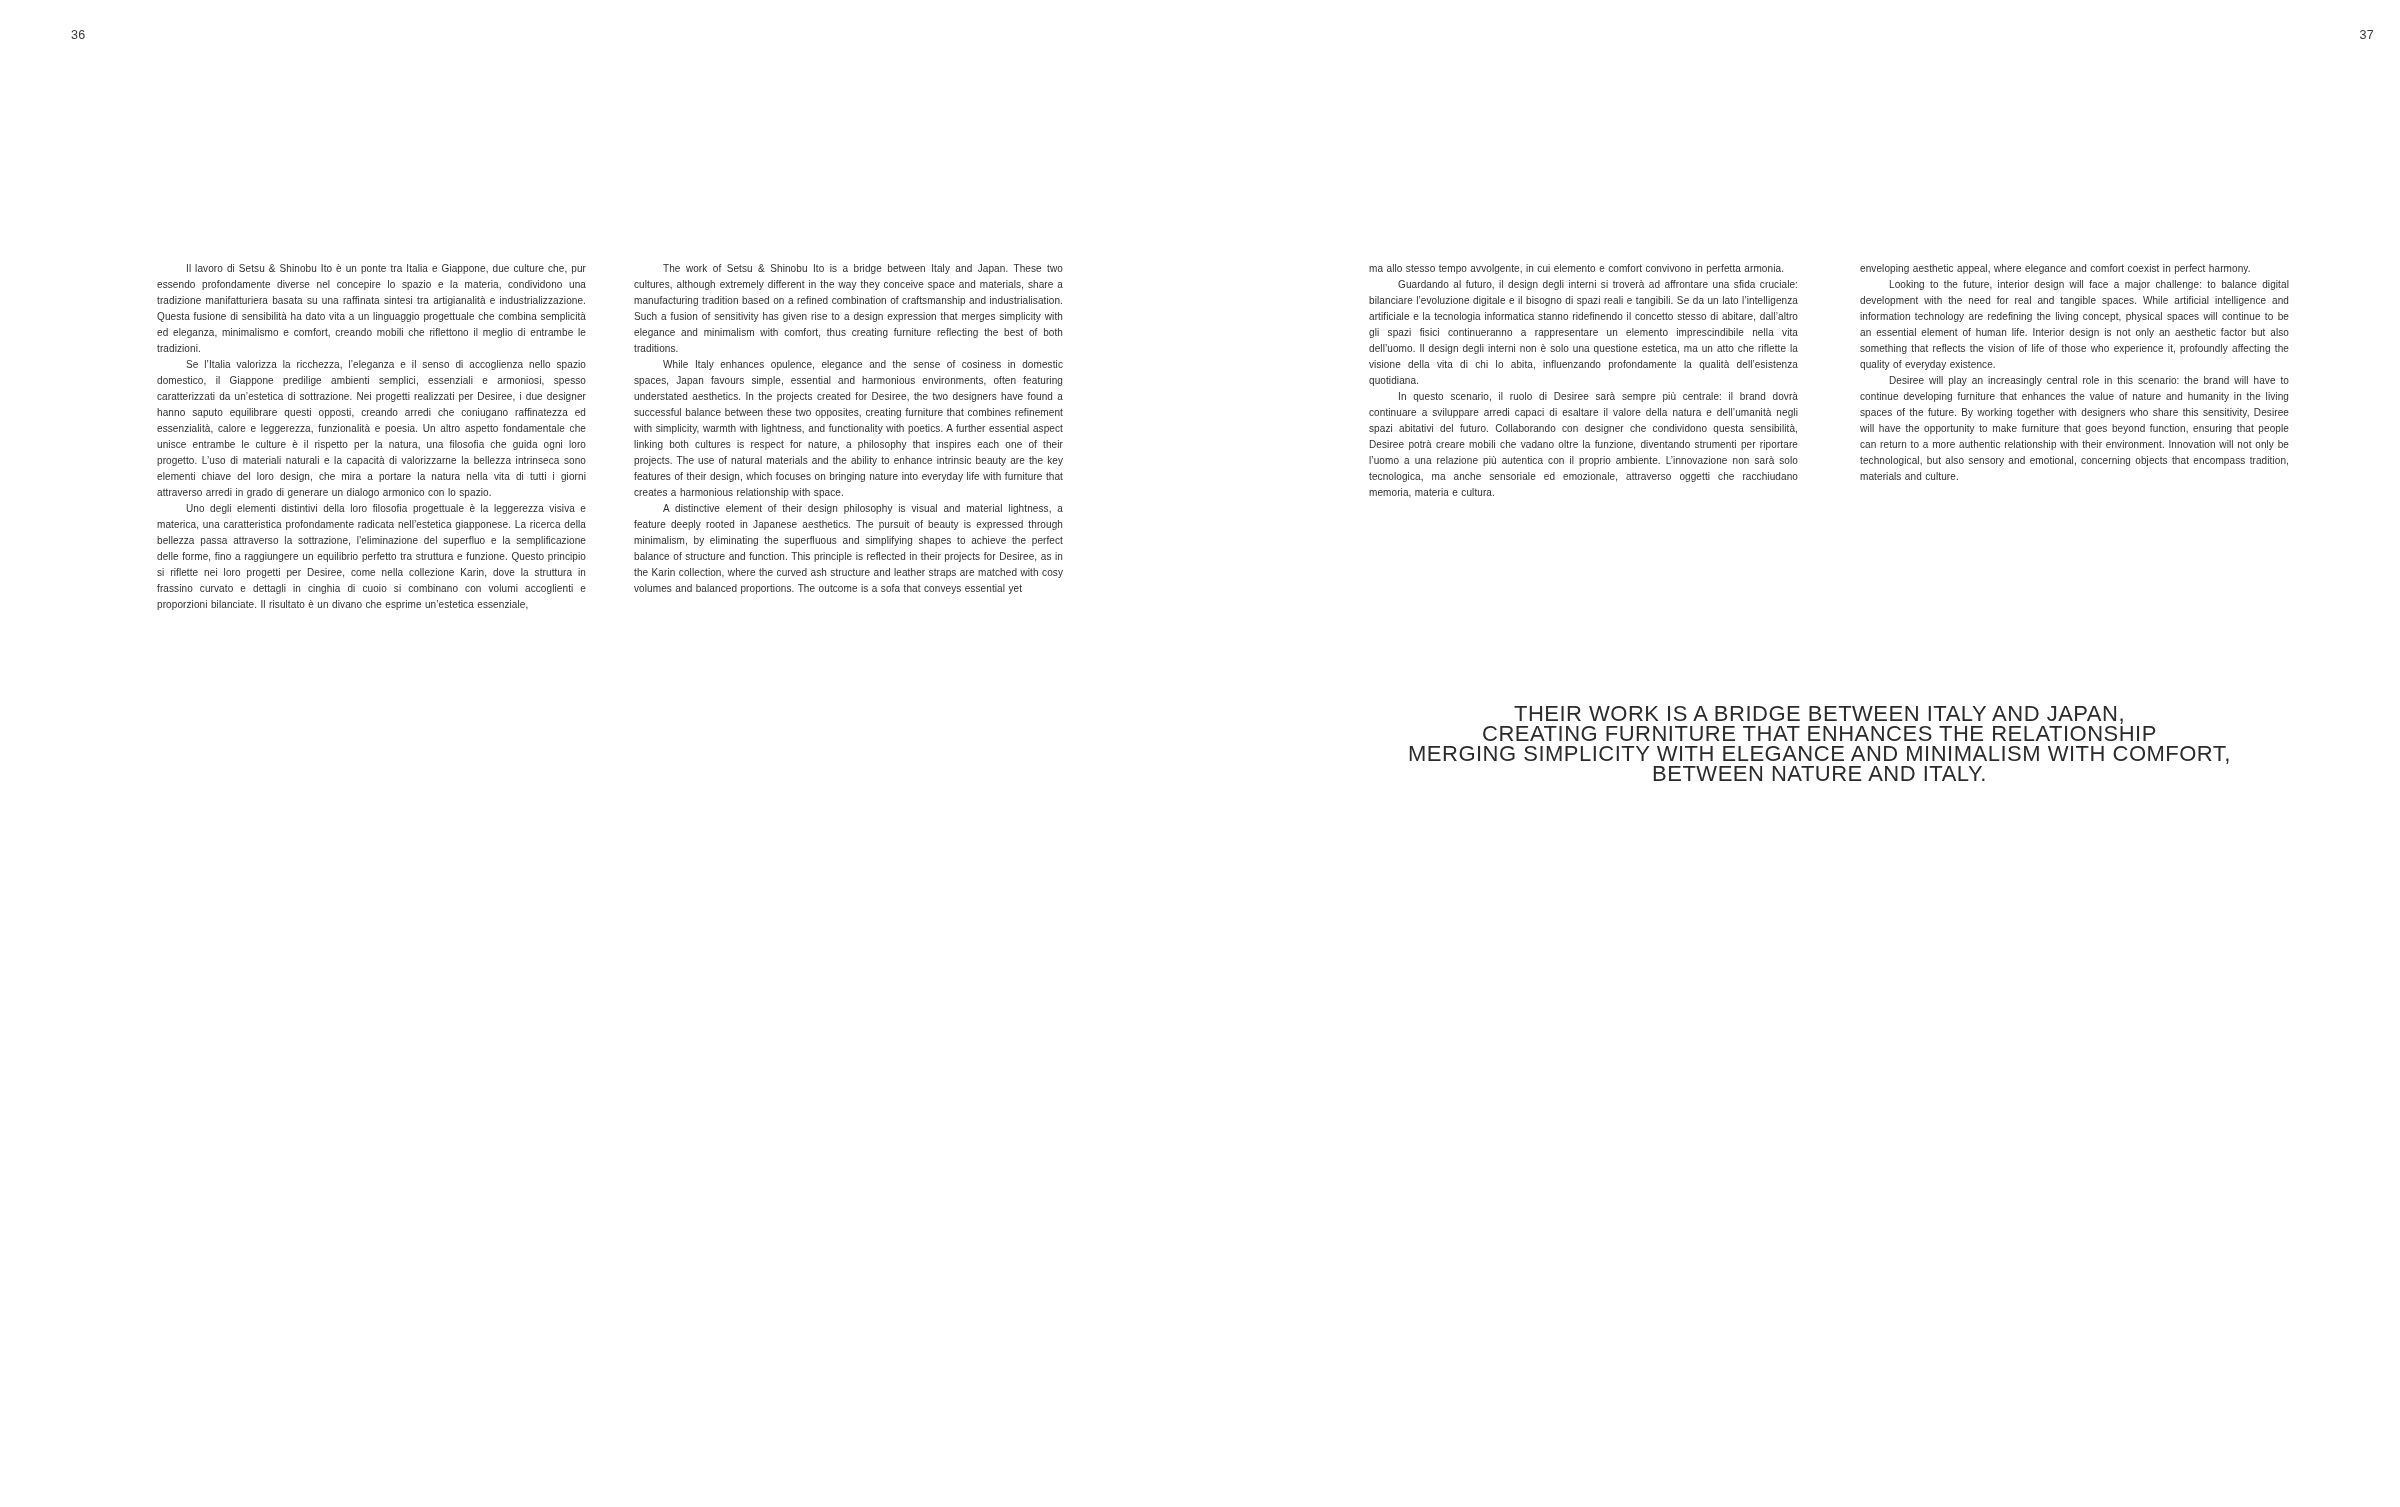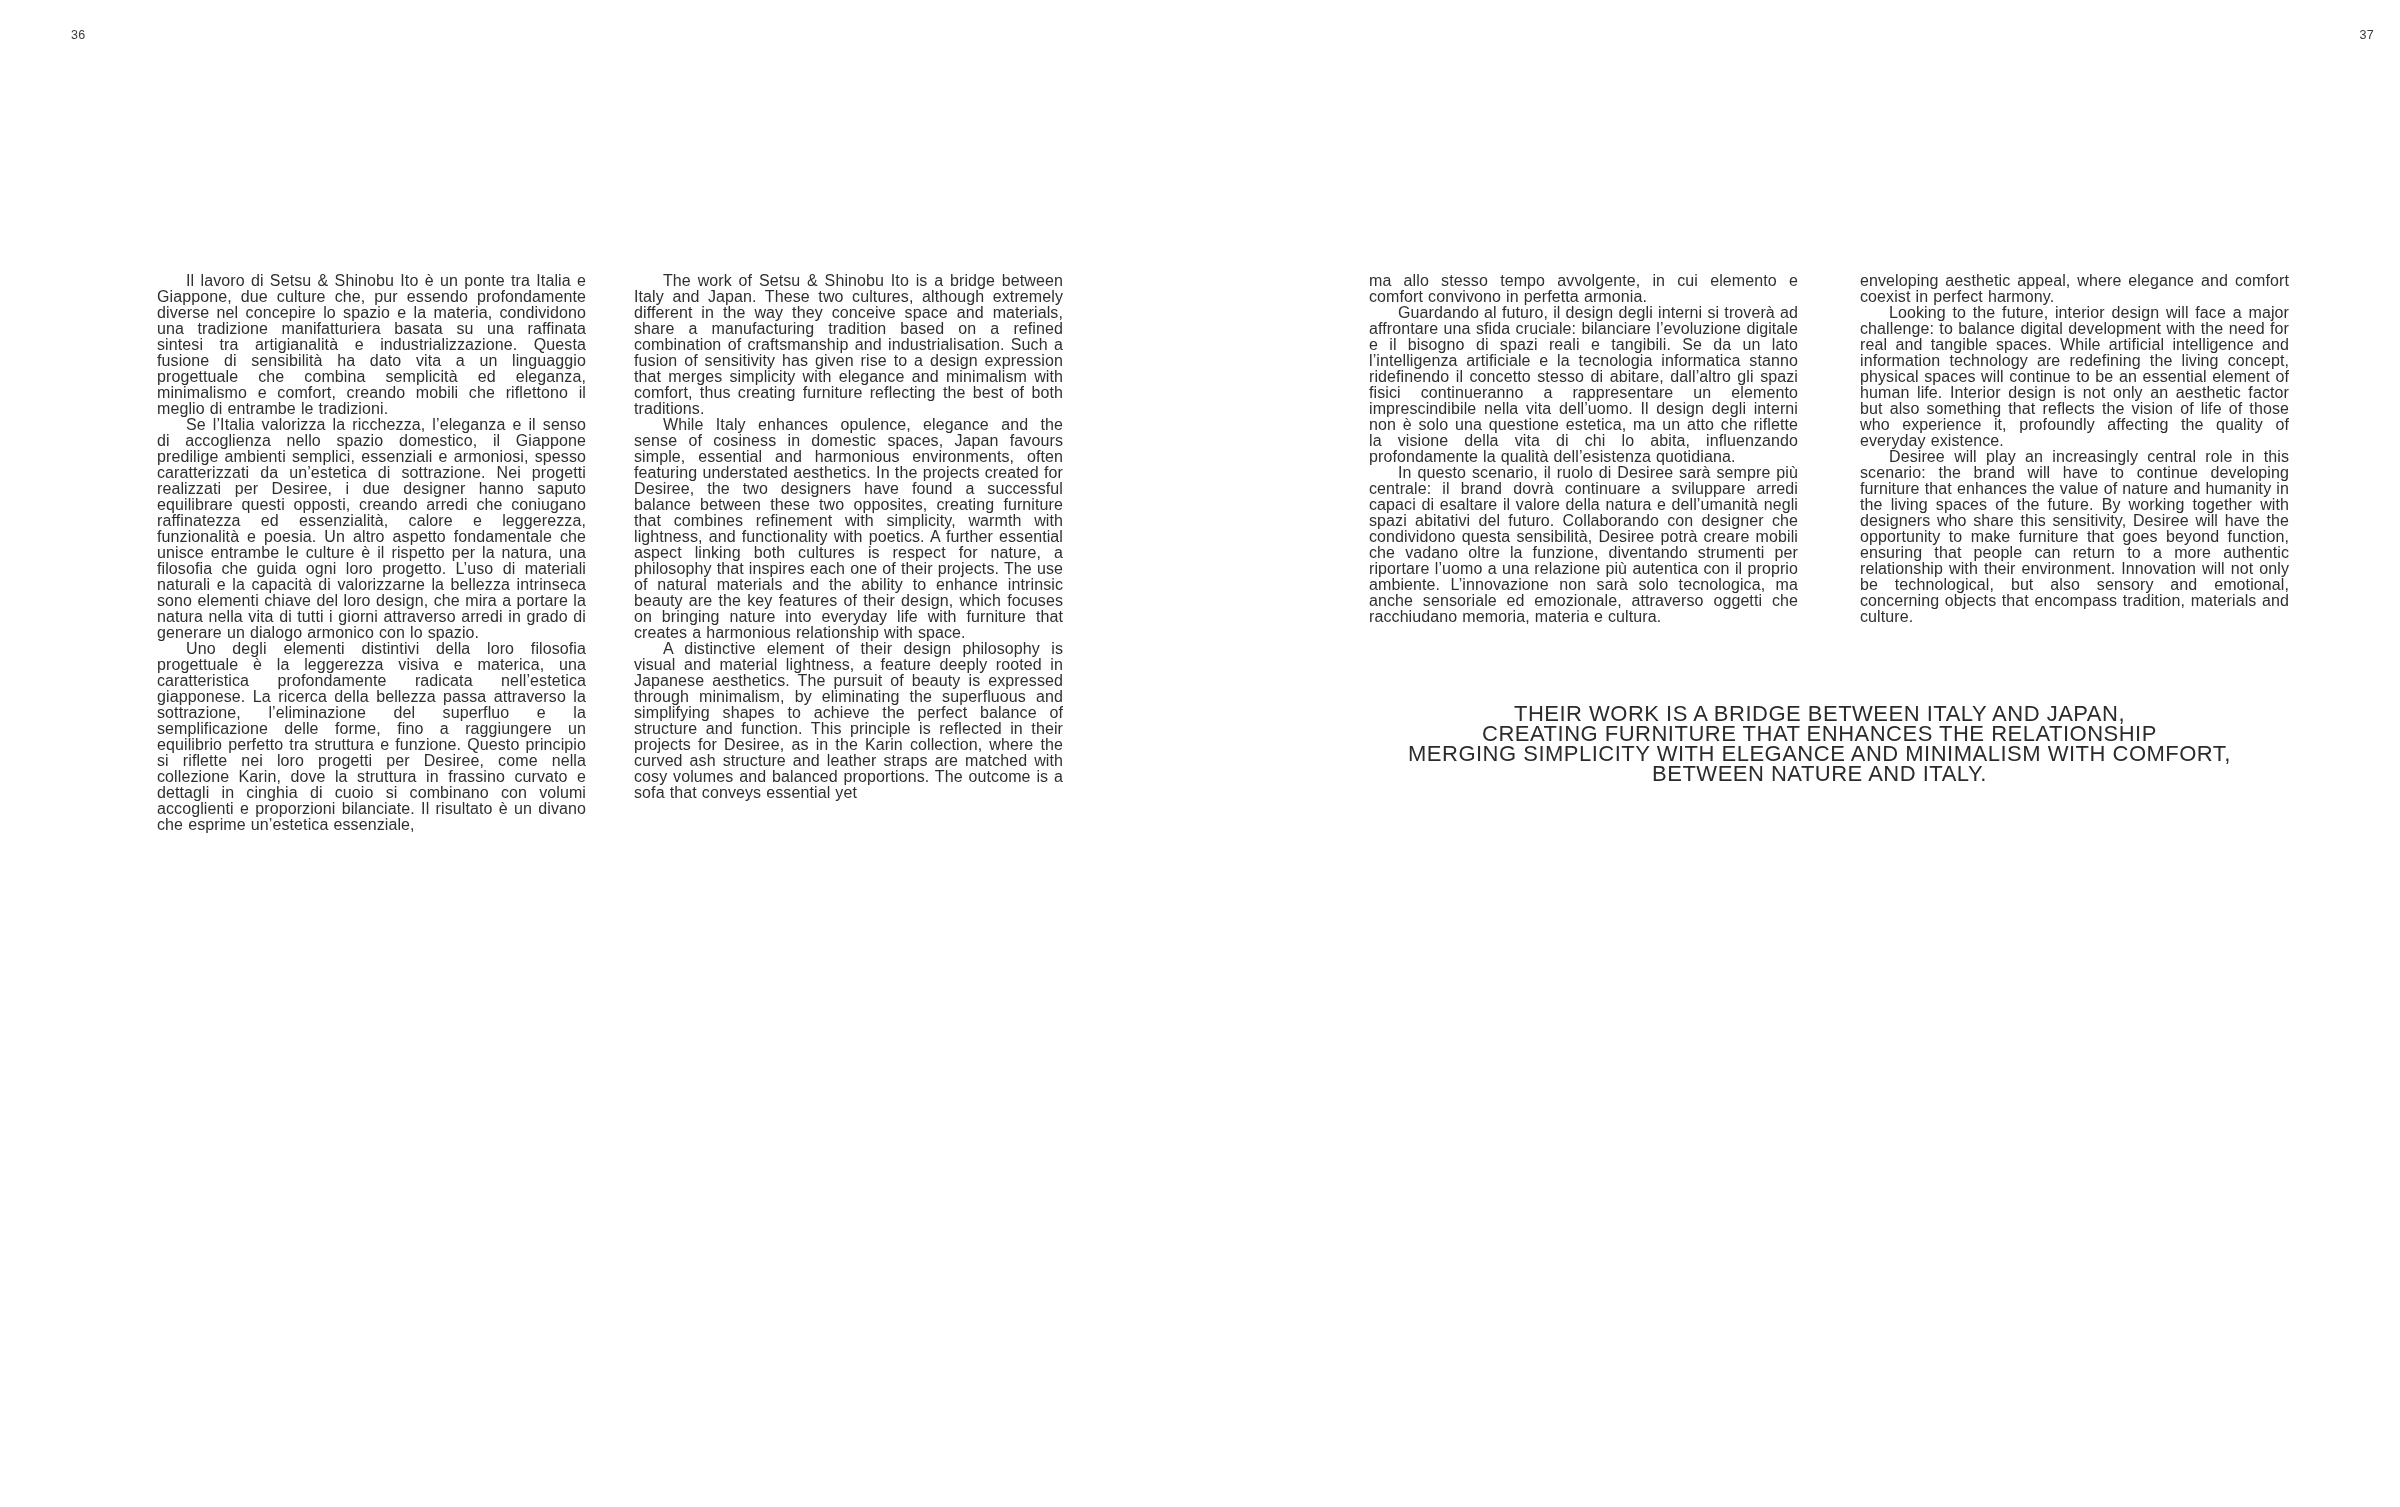--- a/index.html
+++ b/index.html
@@ -21,23 +21,23 @@
     top: 28px;
     font-size: 12.5px;
     letter-spacing: 0.3px;
     color: #3a3a3a;
   }
   .page-number.left { left: 23px; margin-left: 48px; }
   .page-number.right { right: 27px; }
 
   .col {
     position: absolute;
-    top: 273px;
+    top: 261px;
     width: 429px;
-    font-size: 16px;
+    font-size: 10px;
     line-height: 16px;
     text-align: justify;
     letter-spacing: 0.1px;
     word-spacing: 0.5px;
     color: #2f2f2f;
   }
   .col p {
     margin: 0;
     text-indent: 29px;
   }

